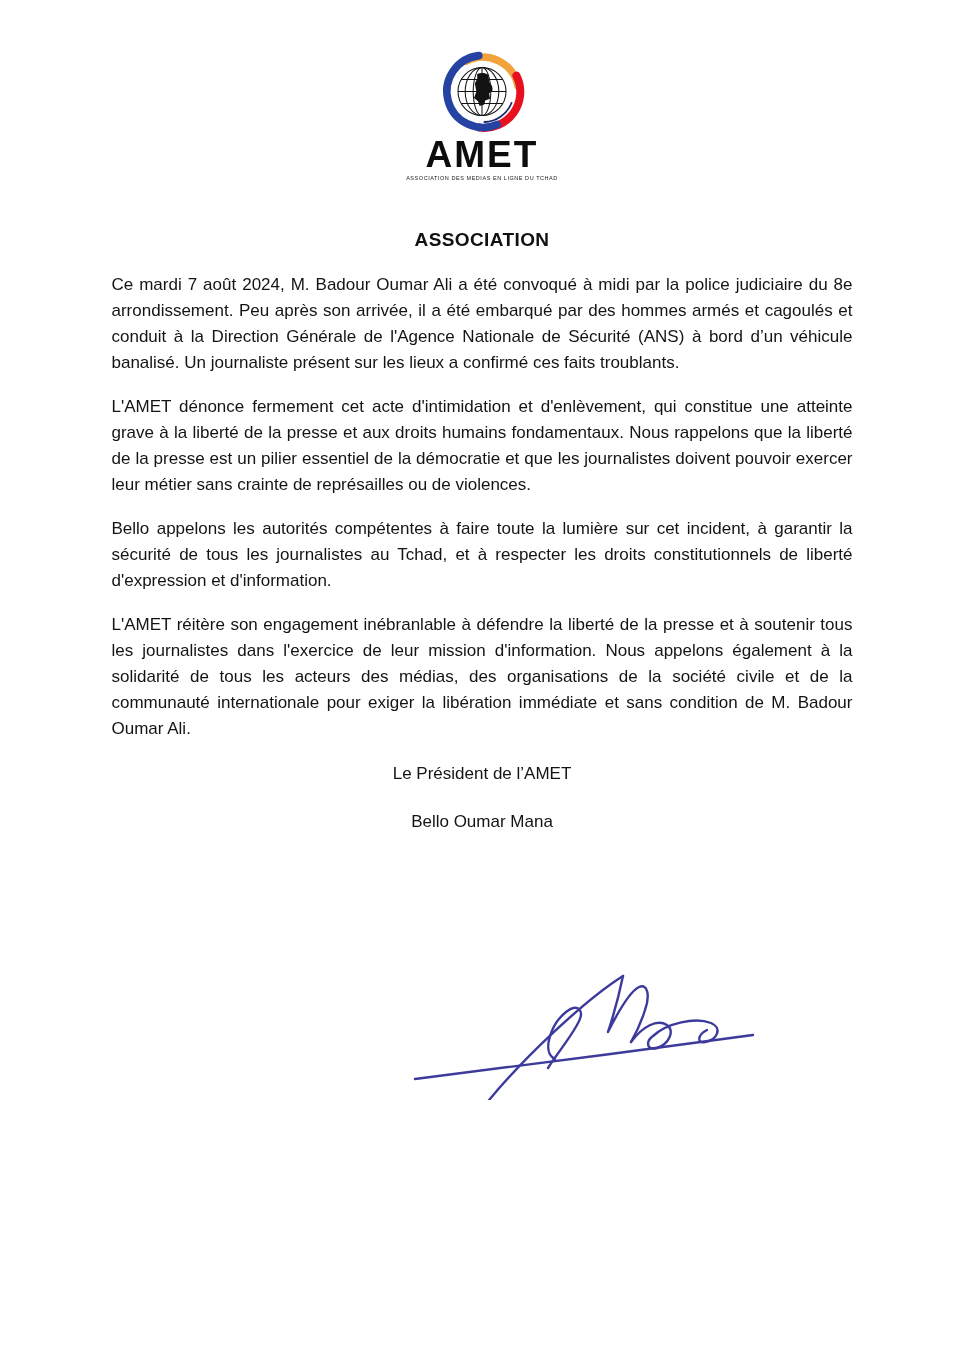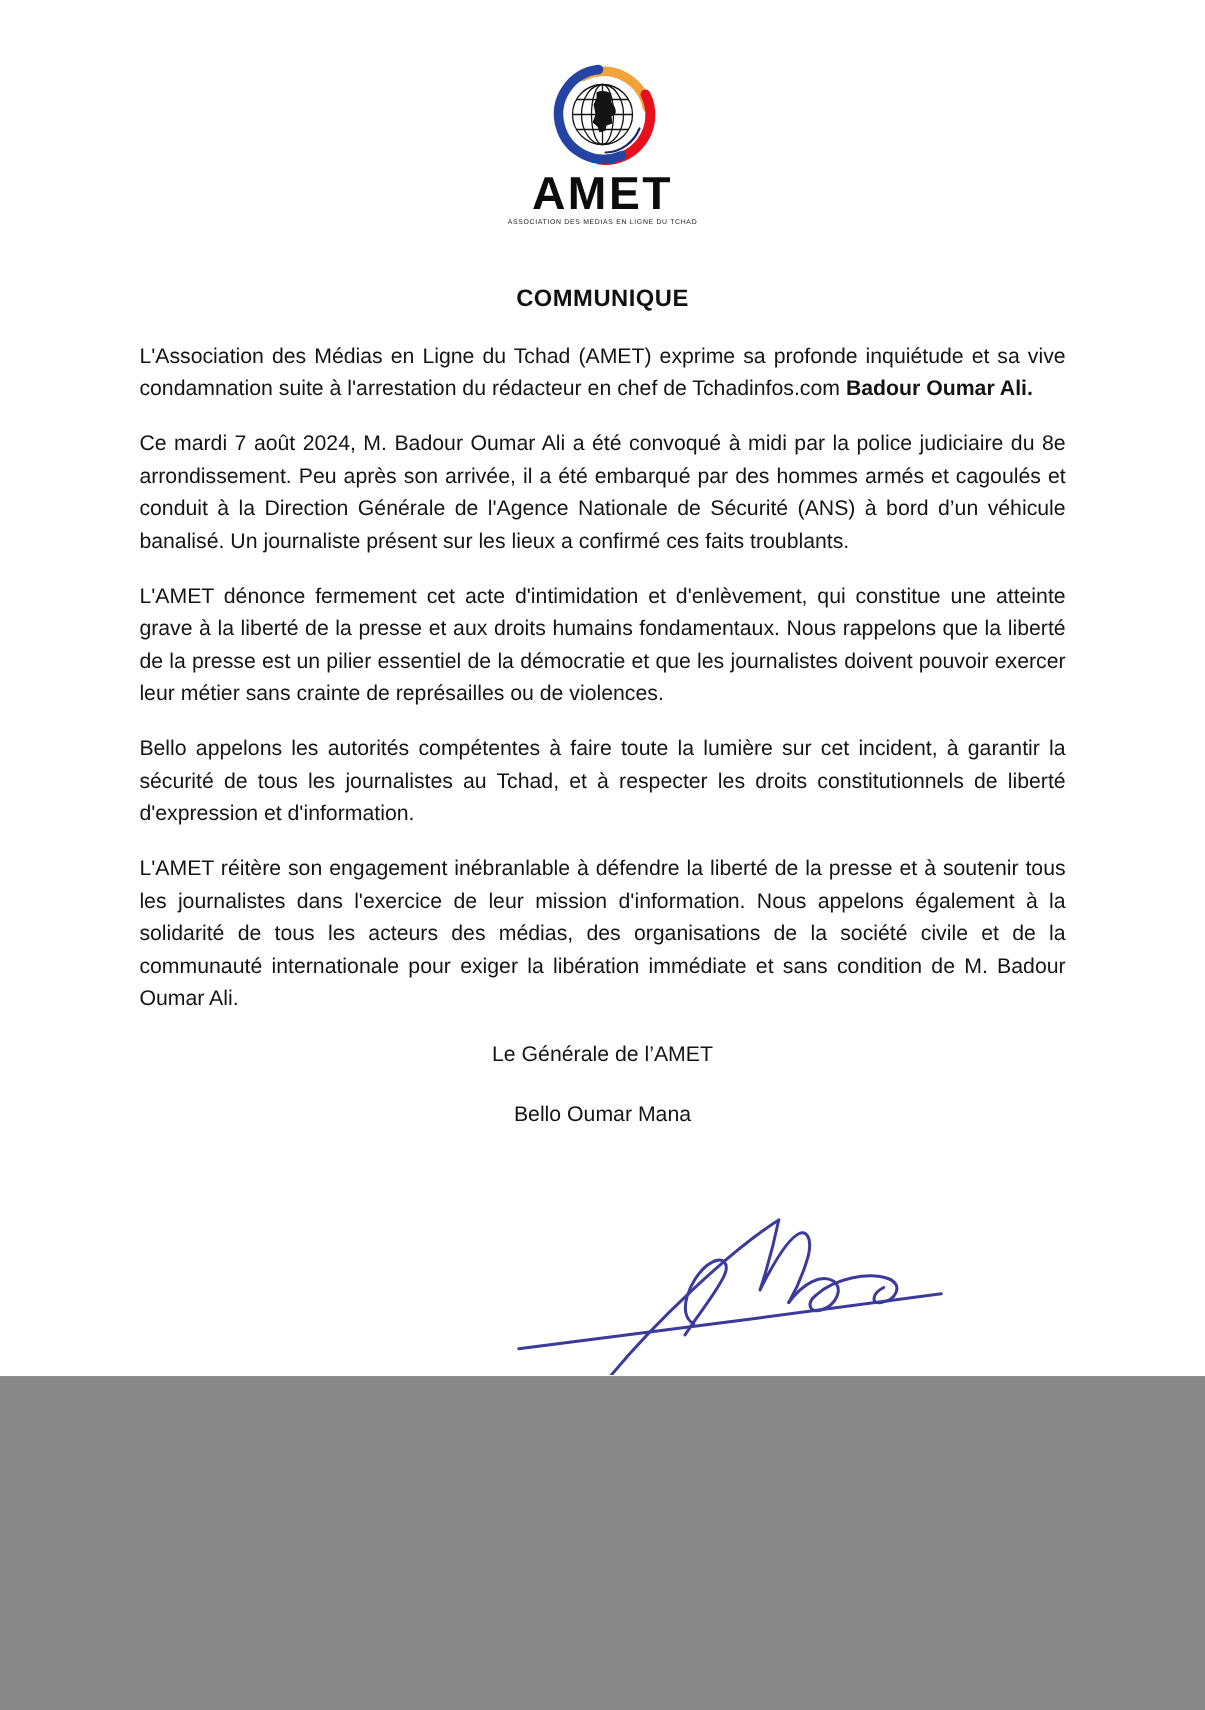--- a/index.html
+++ b/index.html
@@ -1,20 +1,20 @@
 <!DOCTYPE html>
 <html><head>
 <meta charset="utf-8">
 <style>
   * { margin: 0; padding: 0; box-sizing: border-box; }
   html, body { background: #888; }
   .page {
     position: relative;
     width: 964px;
-    height: 1101px;
+    height: 1368px;
     margin: 0 auto;
     background: #ffffff;
     font-family: "Liberation Sans", sans-serif;
     color: #1a1a1a;
     overflow: hidden;
   }
   
   .logo-block {
     padding-top: 42px;
     display: flex;
@@ -110,31 +110,30 @@
       </g>
 
       <path d="M 54 40 C 58 38 64 38 68 41 L 69 50 C 72 53 74 57 73 61 L 69 64
                L 70 71 L 64 73 L 63 78 L 57 80 L 55 74 L 50 70 L 53 62 L 51 52
                L 54 46 Z" fill="#131313"></path>
     </svg>
     <div class="logo-acronym">AMET</div>
     <div class="logo-tagline">ASSOCIATION DES MEDIAS EN LIGNE DU TCHAD</div>
   </div>
 
-  <div class="doc-title">COMMUNIQUE</div>
+  <div class="doc-title">ASSOCIATION</div>
 
   <div class="doc-body">
-    <p><span>L'Association des Médias en Ligne du Tchad (AMET) exprime sa profonde inquiétude et sa vive condamnation suite à l'arrestation du rédacteur en chef de Tchadinfos.com </span><strong>Badour Oumar Ali.</strong></p>
     <p>Ce mardi 7 août 2024, M. Badour Oumar Ali a été convoqué à midi par la police judiciaire du 8e arrondissement. Peu après son arrivée, il a été embarqué par des hommes armés et cagoulés et conduit à la Direction Générale de l'Agence Nationale de Sécurité (ANS) à bord d’un véhicule banalisé. Un journaliste présent sur les lieux a confirmé ces faits troublants.</p>
     <p>L'AMET dénonce fermement cet acte d'intimidation et d'enlèvement, qui constitue une atteinte grave à la liberté de la presse et aux droits humains fondamentaux. Nous rappelons que la liberté de la presse est un pilier essentiel de la démocratie et que les journalistes doivent pouvoir exercer leur métier sans crainte de représailles ou de violences.</p>
     <p>Bello appelons les autorités compétentes à faire toute la lumière sur cet incident, à garantir la sécurité de tous les journalistes au Tchad, et à respecter les droits constitutionnels de liberté d'expression et d'information.</p>
     <p>L'AMET réitère son engagement inébranlable à défendre la liberté de la presse et à soutenir tous les journalistes dans l'exercice de leur mission d'information. Nous appelons également à la solidarité de tous les acteurs des médias, des organisations de la société civile et de la communauté internationale pour exiger la libération immédiate et sans condition de M. Badour Oumar Ali.</p>
 
     <div class="signoff">
-      <div class="signoff-role">Le Générale de l’AMET</div>
+      <div class="signoff-role">Le Président de l’AMET</div>
       <div class="signoff-name">Bello Oumar Mana</div>
     </div>
   </div>
 
   <svg class="signature" viewBox="0 0 352 138" preserveAspectRatio="xMidYMid meet">
     <g fill="none" stroke-width="2.4" stroke-linecap="round" stroke-linejoin="round" stroke="#3c3a9b">
 
       <path d="M 10 117 C 110 104 240 88 348 73"></path>
 
       <path d="M 80 143 C 118 96 180 38 218 14"></path>

